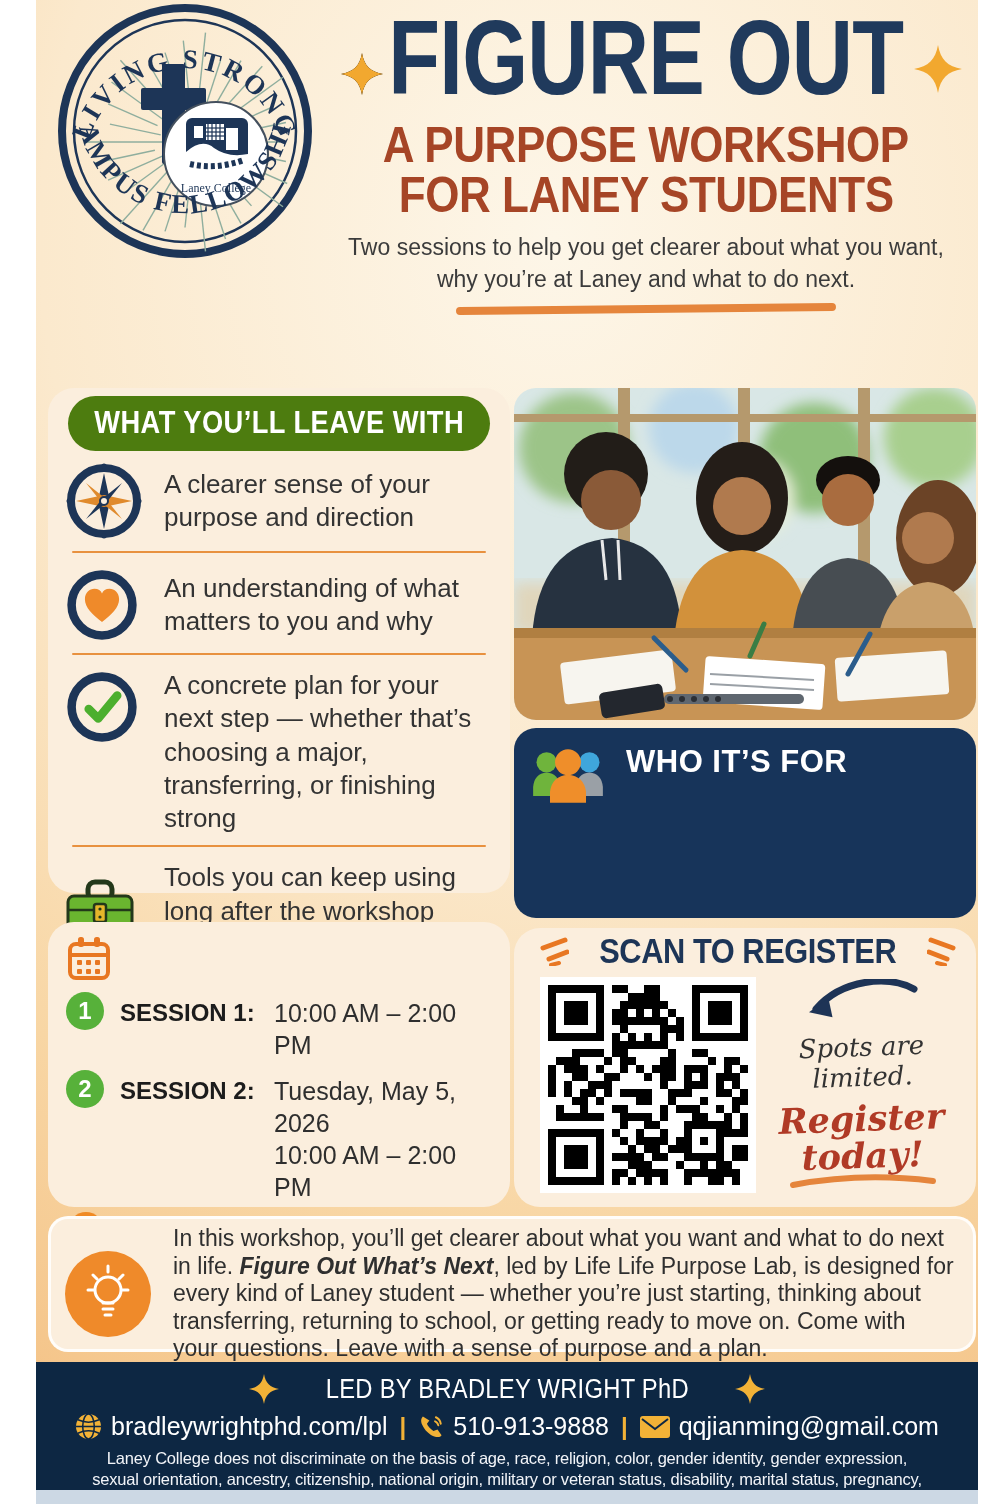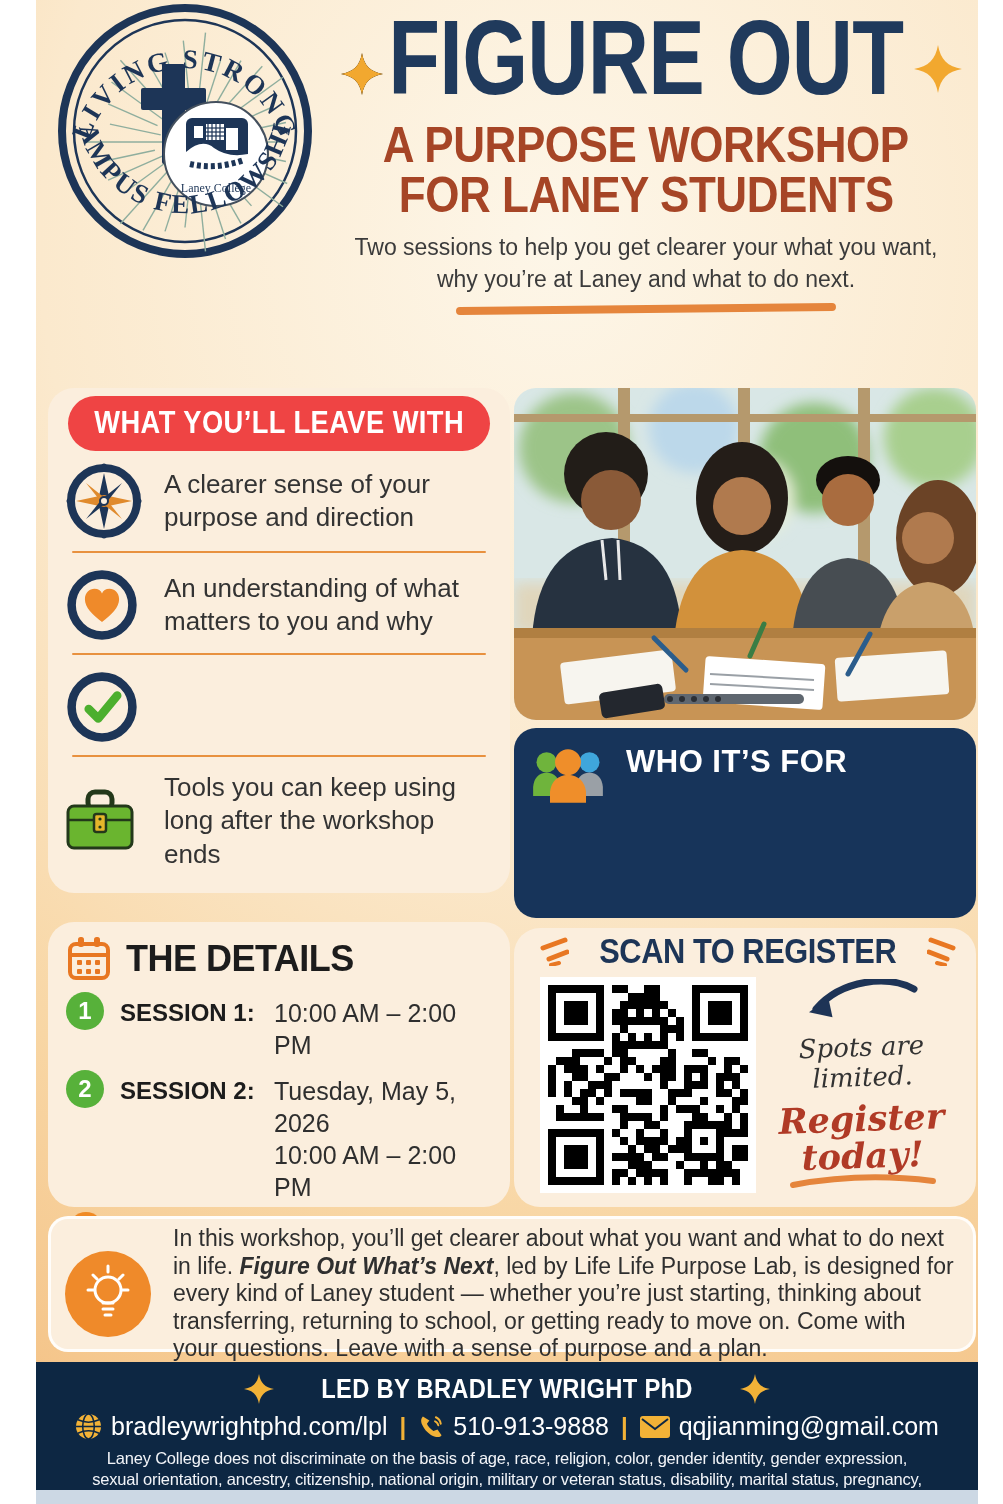--- a/index.html
+++ b/index.html
@@ -15,21 +15,21 @@
   .title-wrap{position:absolute;left:280px;top:0;width:660px;text-align:center;}
   .title-line1{font-weight:800;font-size:106px;line-height:0.98;color:#203a5c;letter-spacing:-1px;margin-top:6px;}
   .title-line2{font-weight:800;font-size:110px;line-height:0.98;color:#203a5c;letter-spacing:-1px;margin-top:-4px;}
   .sub-line{font-weight:800;font-size:50px;line-height:1.0;color:#a64526;letter-spacing:-0.5px;}
   .intro{font-size:23px;color:#3b3b3b;line-height:1.38;margin-top:12px;}
   .swoosh{width:380px;height:8px;margin:10px auto 0;background:#e5853c;border-radius:5px;transform:rotate(-0.6deg);}
 
   
   .panel{background:#fbeedd;border-radius:26px;}
   .leave-panel{left:12px;top:388px;width:462px;height:505px;padding:0;}
-  .pill{margin:8px 20px 0;background:#ef4444;border-radius:30px;text-align:center;padding:9px 0 10px;}
+  .pill{margin:8px 20px 0;background:#4d7c0f;border-radius:30px;text-align:center;padding:9px 0 10px;}
   .pill span{color:#ffffff;font-weight:800;font-size:31px;letter-spacing:0.5px;}
   .leave-item{display:grid;grid-template-columns:92px 1fr;align-items:center;column-gap:8px;padding:10px 16px 6px 16px;}
   .leave-item .txt{font-size:26px;color:#333333;line-height:1.28;}
   .divider{height:2px;background:#e8913f;margin:4px 24px;border-radius:2px;}
 
   .photo{left:478px;top:388px;width:462px;height:332px;border-radius:22px;overflow:hidden;}
 
   .who-panel{left:478px;top:728px;width:462px;height:190px;background:#17345a;border-radius:22px;padding:16px 20px 0 18px;box-sizing:border-box;display:grid;grid-template-columns:88px 1fr;column-gap:6px;}
   .who-title{color:#ffffff;font-weight:800;font-size:31px;letter-spacing:0.5px;}
   .who-body{color:#f2f4f8;font-size:24px;line-height:1.18;margin-top:4px;}
@@ -52,21 +52,21 @@
   .spots{font-size:26px;color:#333333;line-height:1.15;margin-top:2px;transform:rotate(-2deg);}
   .register{font-size:35px;font-weight:700;color:#b03a26;line-height:1.05;margin-top:8px;transform:rotate(-2deg);}
 
   .about-panel{left:12px;top:1216px;width:928px;height:136px;box-sizing:border-box;border:3px solid rgba(255,255,255,0.85);border-radius:20px;display:grid;grid-template-columns:108px 1fr;align-items:center;padding:6px 18px 6px 14px;}
   .about-text{font-size:23px;color:#2f2f2f;line-height:1.2;}
   .about-text em{font-weight:800;font-style:italic;}
   .bulb-circle{width:86px;height:86px;border-radius:50%;background:#ef8a2a;display:flex;align-items:center;justify-content:center;}
 
   .footer{left:0;top:1362px;width:942px;height:128px;background:#0d2743;color:#ffffff;text-align:center;box-sizing:border-box;padding-top:9px;}
   .ledby-row{display:flex;align-items:center;justify-content:center;gap:22px;}
-  .ledby{font-weight:700;font-size:27px;letter-spacing:0.3px;}
+  .ledby{font-weight:400;font-size:27px;letter-spacing:0.3px;}
   .contact-row{display:flex;align-items:center;justify-content:center;gap:12px;margin-top:5px;font-size:25px;}
   .contact-item{display:flex;align-items:center;gap:9px;}
   .sep{color:#f2b237;font-size:24px;font-weight:700;}
   .disclaimer{font-size:16.5px;line-height:1.25;max-width:850px;margin:7px auto 0;color:#f2f4f8;letter-spacing:-0.2px;}
 </style>
 </head>
 <body>
 
 <div class="flyer">
 
@@ -144,21 +144,21 @@
         <textPath href="#arcBot" startOffset="50%" text-anchor="middle">CAMPUS FELLOWSHIP</textPath>
       </text>
     </svg>
   </div>
 
   <div class="title-wrap">
     <div class="title-line1"><span class="cond">FIGURE OUT</span></div>
     <div class="sub-line" style="margin-top:10px;"><span class="cond85">A PURPOSE WORKSHOP</span></div>
     <div class="sub-line"><span class="cond85">FOR LANEY STUDENTS</span></div>
     <div class="intro">
-      <div>Two sessions to help you get clearer your what you want,</div>
+      <div>Two sessions to help you get clearer about what you want,</div>
       <div>why you’re at Laney and what to do next.</div>
     </div>
     <div class="swoosh"></div>
   </div>
   <svg class="abs" style="left:305px;top:48px;" width="42" height="52" viewBox="0 0 40 40">
     <path d="M20 0 C22 12 28 18 40 20 C28 22 22 28 20 40 C18 28 12 22 0 20 C12 18 18 12 20 0" fill="#f2a javascript"></path>
     <path d="M20 0 C22 12 28 18 40 20 C28 22 22 28 20 40 C18 28 12 22 0 20 C12 18 18 12 20 0" fill="#f2a82f"></path>
   </svg>
   <svg class="abs" style="left:878px;top:40px;" width="48" height="58" viewBox="0 0 40 40">
     <path d="M20 0 C22 12 28 18 40 20 C28 22 22 28 20 40 C18 28 12 22 0 20 C12 18 18 12 20 0" fill="#f2a82f"></path>
@@ -193,20 +193,21 @@
       </svg>
       <div class="txt">An understanding of what matters to you and why</div>
     </div>
     <div class="divider"></div>
 
     <div class="leave-item" style="align-items:start;">
       <svg width="76" height="76" viewBox="0 0 80 80">
         <circle cx="40" cy="40" r="32" fill="#fbeedd" stroke="#1d3557" stroke-width="9"></circle>
         <path d="M26 42 L36 52 L56 28" fill="none" stroke="#4caf2e" stroke-width="9" stroke-linecap="round" stroke-linejoin="round"></path>
       </svg>
+      <div class="txt">A concrete plan for your next step — whether that’s choosing a major, transferring, or finishing strong</div>
     </div>
     <div class="divider"></div>
 
     <div class="leave-item">
       <svg width="72" height="66" viewBox="0 0 72 66">
         <rect x="24" y="4" width="24" height="18" rx="7" fill="none" stroke="#23381a" stroke-width="5"></rect>
         <rect x="4" y="18" width="64" height="42" rx="6" fill="#6ab52f" stroke="#23381a" stroke-width="3"></rect>
         <line x1="4" y1="32" x2="68" y2="32" stroke="#23381a" stroke-width="2.5"></line>
         <rect x="30" y="26" width="12" height="18" rx="2.5" fill="#e5b52a" stroke="#23381a" stroke-width="2.5"></rect>
         <circle cx="36" cy="31" r="1.6" fill="#23381a"></circle>
@@ -304,21 +305,20 @@
         <rect x="27" y="1" width="6" height="10" rx="2.5" fill="#e87722"></rect>
         <g fill="#e87722">
           <rect x="10" y="24" width="5" height="5" rx="1"></rect>
             <rect x="19" y="24" width="5" height="5" rx="1"></rect>
             <rect x="28" y="24" width="5" height="5" rx="1"></rect>
           <rect x="10" y="33" width="5" height="5" rx="1"></rect>
             <rect x="19" y="33" width="5" height="5" rx="1"></rect>
             <rect x="28" y="33" width="5" height="5" rx="1"></rect>
         </g>
       </svg>
-      <span class="t">THE DETAILS</span>
     </div>
     <div class="details-grid">
       <div class="badge">1</div>
       <div class="dlabel">SESSION 1:</div>
       <div class="dvalue">
         <div>10:00 AM – 2:00 PM</div>
       </div>
       <div class="badge">2</div>
       <div class="dlabel">SESSION 2:</div>
       <div class="dvalue">

